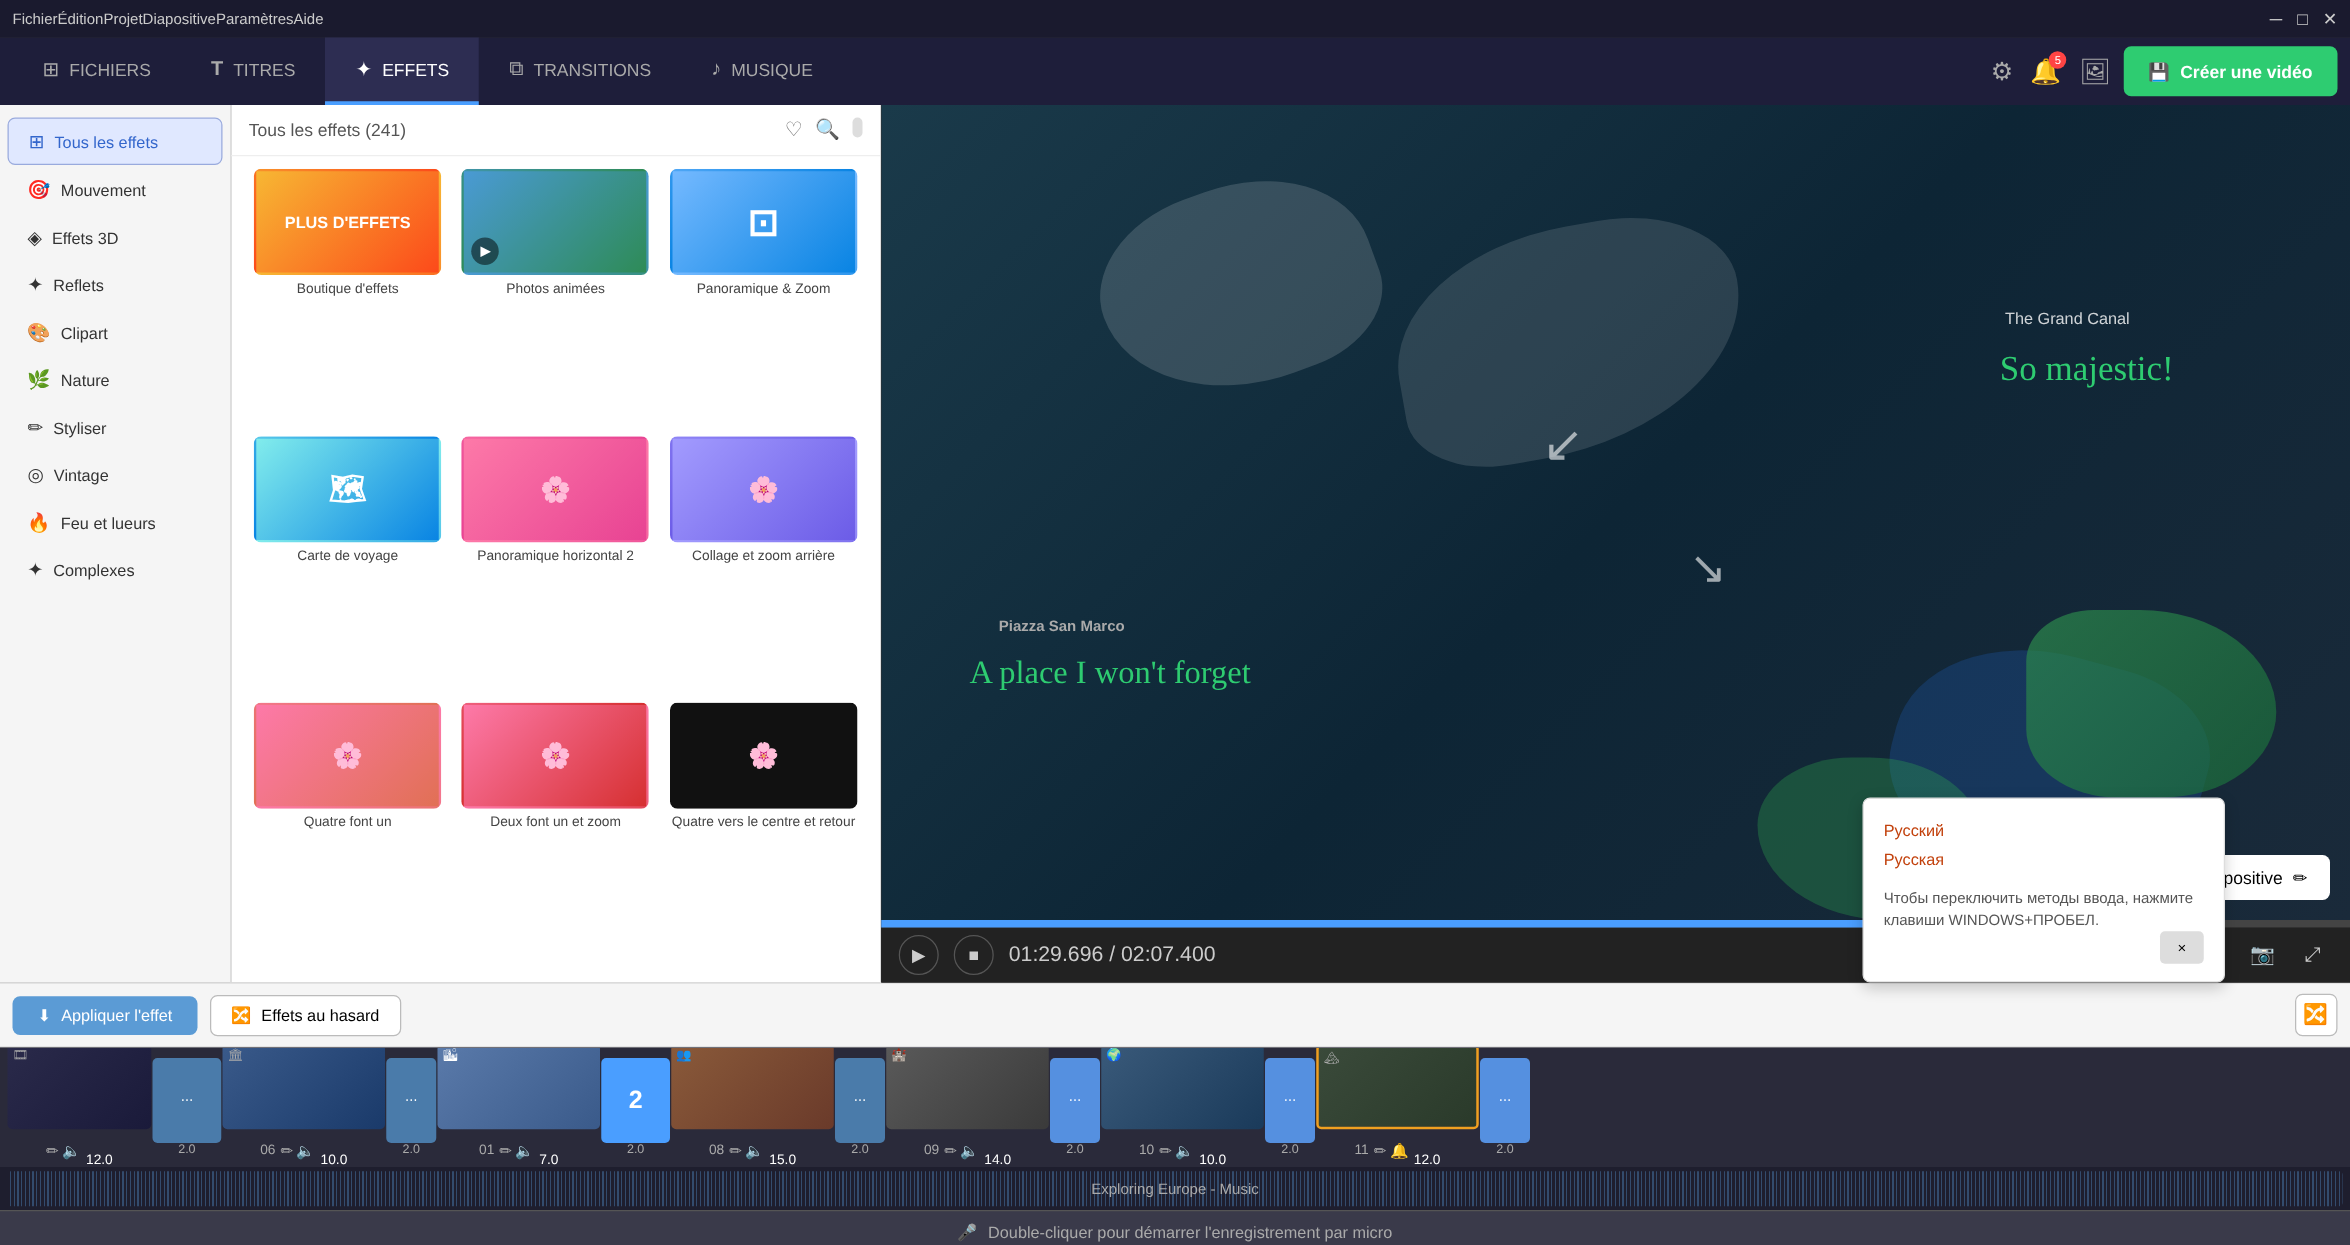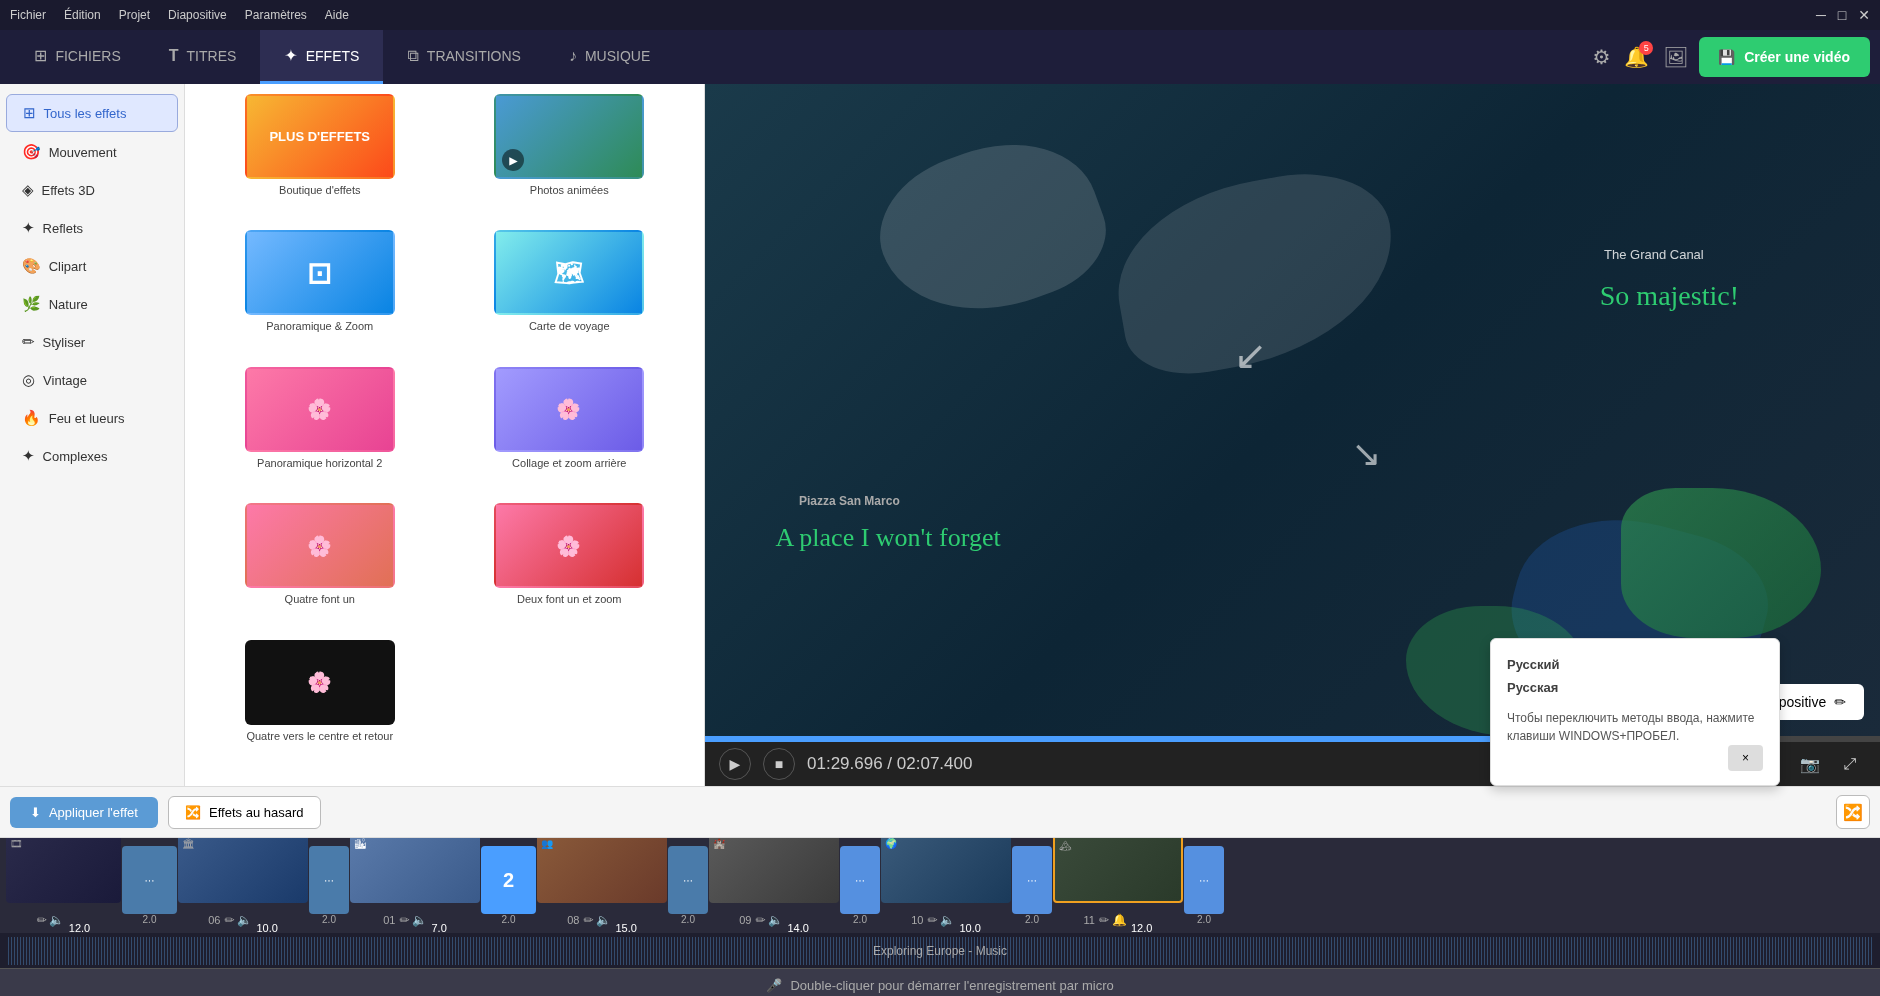--- a/index.html
+++ b/index.html
@@ -1,20 +1,20 @@
 <!DOCTYPE html>
 <html><head>
   <meta charset="utf-8">
   <style>
     * { box-sizing: border-box; margin: 0; padding: 0; }
     body { font-family: 'Segoe UI', Arial, sans-serif; font-size: 13px; background: #2b2b2b; color: #333; overflow: hidden; width: 1880px; height: 996px; }
 
     
     #titlebar { display: flex; align-items: center; justify-content: space-between; background: #1a1a2e; color: #ccc; height: 30px; padding: 0 10px; font-size: 12px; }
-    #titlebar .menu-items { display: flex; gap: 18px; }
+    #titlebar .menu-items { display: flex; }
     #titlebar .menu-items span { cursor: pointer; }
     #titlebar .window-controls { display: flex; gap: 12px; }
     #titlebar .window-controls span { cursor: pointer; font-size: 14px; }
 
     
     #toolbar { display: flex; align-items: center; background: #1e1e3a; height: 54px; padding: 0 10px; gap: 0; }
     .tab-btn { display: flex; align-items: center; gap: 8px; padding: 0 24px; height: 54px; color: #aaa; cursor: pointer; font-size: 14px; font-weight: 500; border: none; background: transparent; border-bottom: 3px solid transparent; transition: all 0.2s; }
     .tab-btn.active { color: #fff; background: #2d2d52; border-bottom: 3px solid #4a9eff; }
     .tab-btn .tab-icon { font-size: 16px; }
     .toolbar-spacer { flex: 1; }
@@ -30,21 +30,21 @@
     #sidebar { width: 185px; background: #f5f5f5; border-right: 1px solid #ddd; padding-top: 8px; }
     .sidebar-item { display: flex; align-items: center; gap: 8px; padding: 9px 16px; cursor: pointer; font-size: 13px; color: #333; border-radius: 6px; margin: 2px 6px; }
     .sidebar-item.active { background: #e0e8ff; color: #3366cc; border: 1px solid #99aadd; }
     .sidebar-item .s-icon { font-size: 15px; }
 
     
     #effects-panel { width: 520px; background: #fff; border-right: 1px solid #ddd; display: flex; flex-direction: column; }
     #effects-header { display: flex; align-items: center; justify-content: space-between; padding: 10px 14px; border-bottom: 1px solid #eee; }
     #effects-header .title { font-size: 14px; color: #555; }
     #effects-header .icons { display: flex; gap: 10px; color: #777; font-size: 16px; cursor: pointer; }
-    #effects-grid { flex: 1; overflow-y: auto; padding: 10px; display: grid; grid-template-columns: repeat(2, 1fr); gap: 0; }
+    #effects-grid { flex: 1; overflow-y: auto; padding: 10px; display: grid; grid-template-columns: repeat(3, 1fr); gap: 0; }
     .effect-card { display: flex; flex-direction: column; align-items: center; cursor: pointer; border-radius: 6px; overflow: hidden; }
     .effect-thumb { width: 150px; height: 85px; border-radius: 6px; overflow: hidden; border: 2px solid transparent; position: relative; display: flex; align-items: center; justify-content: center; font-size: 11px; color: #fff; font-weight: bold; text-align: center; }
     .effect-label { font-size: 11px; color: #444; margin-top: 4px; text-align: center; line-height: 1.3; }
     .effect-play-btn { position: absolute; bottom: 6px; left: 6px; background: rgba(0,0,0,0.5); border-radius: 50%; width: 22px; height: 22px; display: flex; align-items: center; justify-content: center; color: #fff; font-size: 10px; }
 
     
     #effects-grid::-webkit-scrollbar { width: 8px; }
     #effects-grid::-webkit-scrollbar-track { background: #f5f5f5; }
     #effects-grid::-webkit-scrollbar-thumb { background: #ccc; border-radius: 4px; }
 
@@ -87,21 +87,21 @@
     
     #audio-track { height: 35px; background: #1e1e2e; display: flex; align-items: center; position: relative; overflow: hidden; }
     .audio-waveform { flex: 1; height: 28px; background: repeating-linear-gradient(90deg, transparent, transparent 2px, rgba(100,180,255,0.3) 2px, rgba(100,180,255,0.3) 3px); margin: 0 6px; border-radius: 3px; display: flex; align-items: center; }
     .audio-label { position: absolute; left: 50%; transform: translateX(-50%); color: #aaa; font-size: 12px; white-space: nowrap; }
 
     
     #mic-bar { height: 34px; background: #3a3a4a; display: flex; align-items: center; justify-content: center; gap: 8px; color: #aaa; font-size: 13px; border-top: 1px solid #555; }
 
     
     #lang-popup { position: absolute; bottom: 210px; right: 100px; background: #fff; border: 1px solid #ddd; border-radius: 6px; padding: 14px 16px; width: 290px; box-shadow: 0 4px 12px rgba(0,0,0,0.2); z-index: 100; }
-    #lang-popup .lang-option { padding: 4px 0; color: #404040; font-size: 13px; cursor: pointer; font-weight: bold; }
+    #lang-popup .lang-option { padding: 4px 0; color: #c2410c; font-size: 13px; cursor: pointer; }
     #lang-popup .lang-desc { font-size: 12px; color: #555; margin-top: 10px; line-height: 1.5; }
     #lang-popup .lang-close { float: right; background: #ddd; border: none; border-radius: 4px; padding: 6px 14px; cursor: pointer; font-size: 12px; }
 
     
     .preview-bg { width: 100%; height: 100%; background: linear-gradient(135deg, #1a3a4a 0%, #0d2535 50%, #1a2a3a 100%); position: relative; overflow: hidden; }
     .preview-text-1 { position: absolute; top: 25%; right: 15%; color: #fff; font-size: 13px; opacity: 0.8; text-align: right; }
     .preview-text-2 { position: absolute; top: 30%; right: 12%; color: #2ecc71; font-family: cursive; font-size: 28px; }
     .preview-text-3 { position: absolute; bottom: 35%; left: 8%; color: #aaa; font-size: 12px; font-weight: bold; }
     .preview-text-4 { position: absolute; bottom: 28%; left: 6%; color: #2ecc71; font-family: cursive; font-size: 26px; }
     .preview-hand-brush { position: absolute; top: 10%; left: 15%; width: 220px; height: 160px; border-radius: 50% 60% 40% 70%; background: rgba(255,255,255,0.15); transform: rotate(-20deg); }
@@ -214,20 +214,28 @@
       <span class="s-icon">🔥</span>
       <span>Feu et lueurs</span>
     </div>
     <div class="sidebar-item">
       <span class="s-icon">✦</span>
       <span>Complexes</span>
     </div>
   </div>
 
   <div id="effects-panel">
+    <div id="effects-header">
+      <span class="title">Tous les effets (241)</span>
+      <div class="icons">
+        <span>♡</span>
+        <span>🔍</span>
+        <span style="width:8px;background:#ddd;border-radius:4px;height:16px;display:block;"></span>
+      </div>
+    </div>
     <div id="effects-grid">
 
       <div class="effect-card">
         <div class="effect-thumb eff-boutique">
           <span style="font-size:13px;font-weight:bold;padding:8px;text-align:center;">PLUS D'EFFETS</span>
         </div>
         <div class="effect-label">Boutique d'effets</div>
       </div>
 
       <div class="effect-card">

